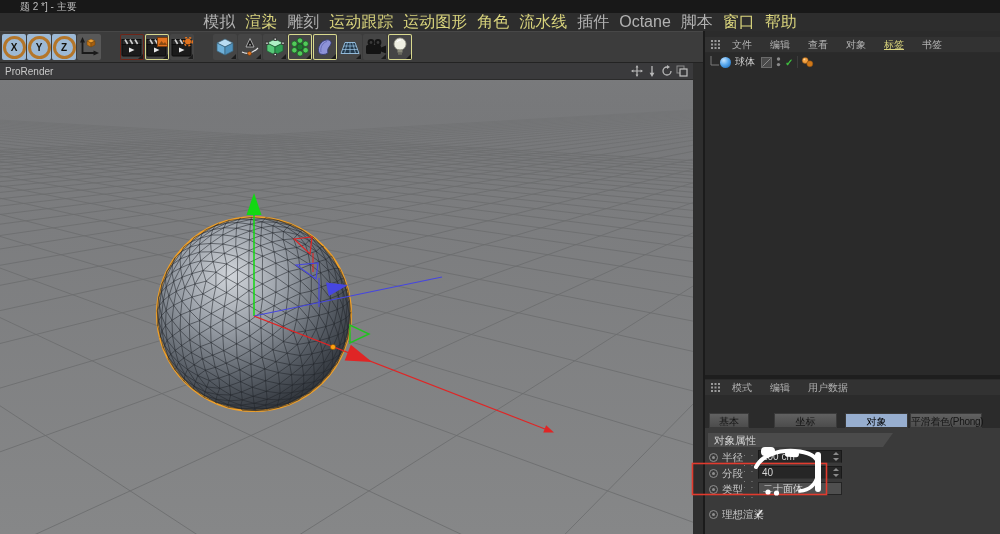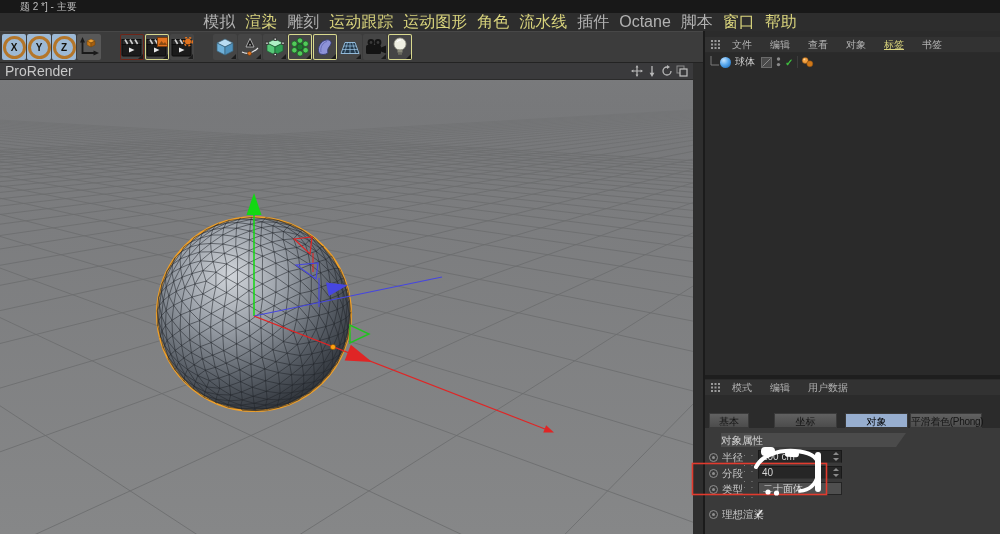--- a/index.html
+++ b/index.html
@@ -28,21 +28,21 @@
   .ring{width:17px;height:17px;border-radius:50%;border:3px solid #b4762a;background:#9db9d5;
         color:#14110c;font-weight:bold;font-size:10px;display:flex;align-items:center;justify-content:center;}
   .tgap{width:18px;flex:none;}
 
   
   .viewport{position:absolute;left:0;top:63px;width:693px;height:471px;overflow:hidden;
             background:linear-gradient(#737476 0%,#7b7c7e 28%,#868788 100%);}
   #vp-svg{position:absolute;left:0;top:0;}
   .vpheader{position:absolute;left:0;top:0;width:100%;height:17px;background:#3a3a3c;
             border-bottom:1px solid #2b2b2b;box-sizing:border-box;display:flex;align-items:center;
-            padding:0 5px;font-size:14px;color:#c8c8c8;}
+            padding:0 5px;font-size:10px;color:#c8c8c8;}
   .vpctrl{margin-left:auto;display:flex;gap:3px;align-items:center;}
 
   
   .rightpanel{position:absolute;left:693px;top:31px;width:307px;height:503px;background:#2b2b2b;
               border-left:2px solid #1b1b1b;box-sizing:border-box;margin-left:10px;}
   .pmenu{position:absolute;left:0;width:100%;height:15px;display:flex;align-items:center;
          font-size:10px;color:#b2b2b2;background:#323232;}
   .pmenu span{padding:0 9px;white-space:nowrap;}
   .pmenu span.y{color:#d8d37c;text-decoration:underline;}
   .gridglyph{width:9px;height:9px;margin:0 3px 0 6px;flex:none;}
@@ -55,22 +55,22 @@
   .ammenu{top:349px;align-items:center;}
   .amheader{position:absolute;left:0;top:364px;width:100%;height:17px;display:flex;align-items:center;
             font-size:10.5px;color:#cfcfcf;padding-left:5px;box-sizing:border-box;background:#2b2b2b;}
   .amheader .sphicon{margin-right:6px;}
   .amtabs{position:absolute;left:0;top:382px;width:100%;height:15px;}
   .tab{position:absolute;top:0;height:15px;background:linear-gradient(#616161,#4c4c4c);
        color:#151515;font-size:10px;line-height:15px;text-align:center;white-space:nowrap;
        border:1px solid #3a3a3a;box-sizing:border-box;}
   .tab.active{background:#97aecf;color:#000;}
   .amcontent{position:absolute;left:0;top:397px;width:100%;height:106px;background:#3a3a3a;}
-  .secheader{position:absolute;left:16px;top:5px;width:185px;height:14px;background:#4b4b4b;
-             color:#d4d4d4;font-size:10.5px;line-height:14px;padding-left:0;box-sizing:border-box;
+  .secheader{position:absolute;left:3px;top:5px;width:185px;height:14px;background:#4b4b4b;
+             color:#d4d4d4;font-size:10.5px;line-height:14px;padding-left:6px;box-sizing:border-box;
              clip-path:polygon(0 0,100% 0,calc(100% - 10px) 100%,0 100%);}
   .prow{position:absolute;left:4px;width:295px;height:15px;font-size:10.5px;color:#c4c4c4;}
   .pkey{position:absolute;left:0;top:3px;width:7px;height:7px;border:1px solid #8f8f8f;border-radius:50%;}
   .pkey::after{content:"";position:absolute;left:2px;top:2px;width:3px;height:3px;background:#8f8f8f;border-radius:50%;}
   .plabel{position:absolute;left:13px;top:1px;white-space:nowrap;}
   .pleader{position:absolute;left:34px;top:0px;width:14px;overflow:hidden;color:#8a8a8a;font-size:9px;letter-spacing:1px;}
   .pfield{position:absolute;left:49px;top:0;width:84px;height:13px;background:#262626;
           border:1px solid #191919;border-bottom-color:#2f2f2f;box-sizing:border-box;
           color:#d6d6d6;font-size:10px;line-height:11px;padding:0 3px;}
   .spin{position:absolute;right:1px;top:1px;width:7px;height:9px;}

